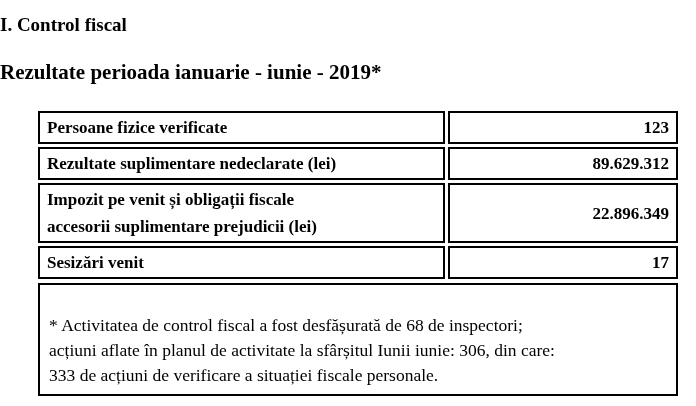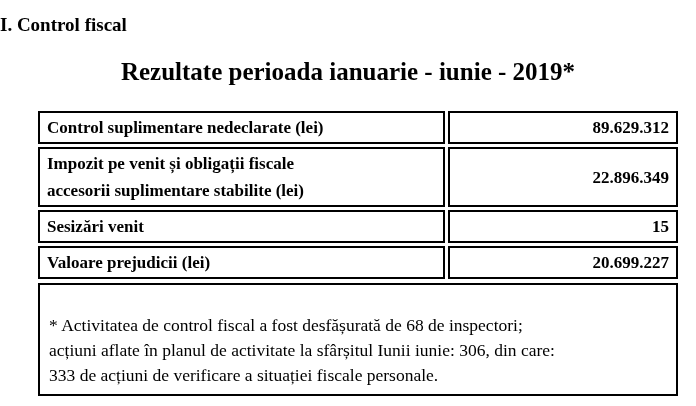--- a/index.html
+++ b/index.html
@@ -21,22 +21,22 @@
   }
   .title {
     margin: 14px 0 0 0;
     text-align: left;
     font-size: 19px;
     font-weight: bold;
     line-height: 22px;
   }
   .subtitle {
     margin: 25px 0 0 0;
-    text-align: center;
-    font-size: 25px;
+    text-align: left;
+    font-size: 21px;
     font-weight: bold;
     line-height: 22px;
   }
   table.results {
     border-collapse: separate;
     border-spacing: 3px;
     table-layout: fixed;
     margin: 25px 0 0 35px;
     width: 646px;
   }
@@ -74,35 +74,35 @@
 
 <div class="page">
 
   <div class="title">I. Control fiscal</div>
 
   <div class="subtitle">Rezultate perioada ianuarie - iunie - 2019*</div>
 
   <table class="results">
     <tbody>
       <tr>
-        <td class="row-label">Control suplimentare nedeclarate (lei)</td>
+        <td class="row-label">Persoane fizice verificate</td>
+        <td class="row-value">123</td>
+      </tr>
+      <tr>
+        <td class="row-label">Rezultate suplimentare nedeclarate (lei)</td>
         <td class="row-value">89.629.312</td>
       </tr>
       <tr>
         <td class="row-label">Impozit pe venit și obligații fiscale
-accesorii suplimentare stabilite (lei)</td>
+accesorii suplimentare prejudicii (lei)</td>
         <td class="row-value">22.896.349</td>
       </tr>
       <tr>
         <td class="row-label">Sesizări venit</td>
-        <td class="row-value">15</td>
-      </tr>
-      <tr>
-        <td class="row-label">Valoare prejudicii (lei)</td>
-        <td class="row-value">20.699.227</td>
+        <td class="row-value">17</td>
       </tr>
     </tbody>
   </table>
 
   <div class="footnote">
     <span>* Activitatea de control fiscal a fost desfășurată de 68 de inspectori;
 acțiuni aflate în planul de activitate la sfârșitul Iunii iunie: 306, din care:
 333 de acțiuni de verificare a situației fiscale personale.</span>
   </div>
 

